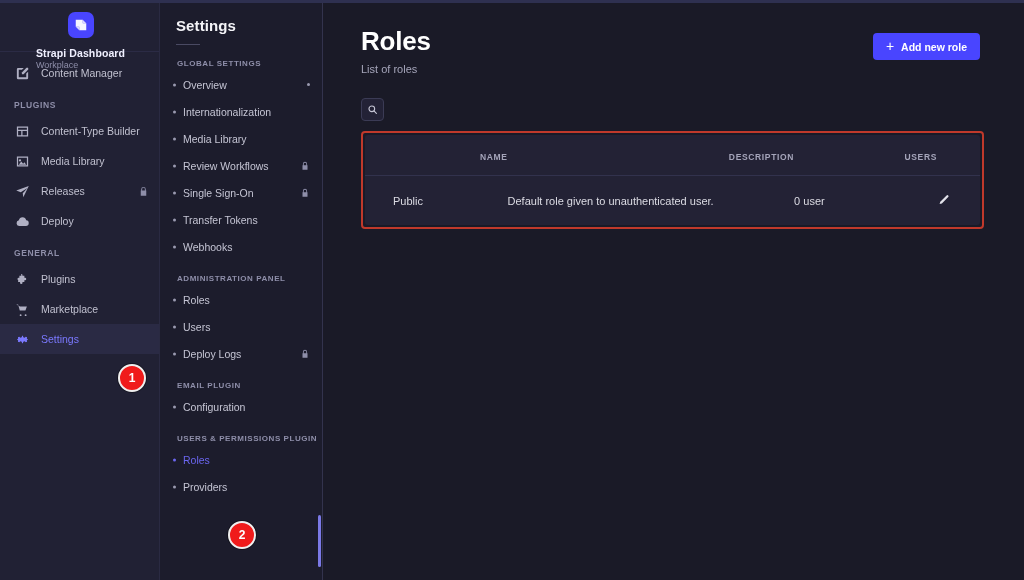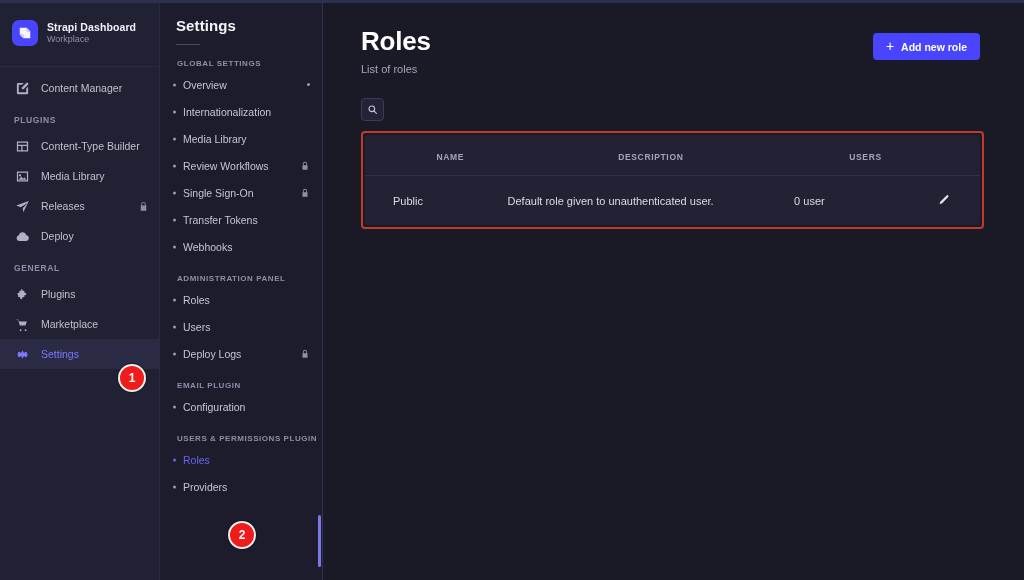--- a/index.html
+++ b/index.html
@@ -23,21 +23,22 @@
     border-right: 1px solid #2a2a42;
     display: flex; flex-direction: column;
     flex: 0 0 160px;
     position: relative;
   }
   .brand {
     display: flex; align-items: center;
     gap: 9px;
     padding: 12px 10px 13px 12px;
     border-bottom: 1px solid #2b2b45;
-    height: 67px;
+    height: 52px;
+    flex-direction: column;
   }
   .brand-logo {
     width: 26px; height: 26px;
     border-radius: 7px;
     background: #4945ff;
     display: flex; align-items: center; justify-content: center;
     flex: 0 0 26px;
   }
   .brand-text { display: flex; flex-direction: column; line-height: 1.15; }
   .brand-title { font-size: 10.5px; font-weight: bold; color: #f0f0ff; letter-spacing: .1px; }
@@ -157,21 +158,21 @@
     border-radius: 4px;
     padding: 2px;
   }
   .table-card {
     background: #232235;
     border-radius: 3px;
     overflow: hidden;
   }
   table { width: 100%; border-collapse: collapse; }
   thead th {
-    text-align: center;
+    text-align: right;
     font-size: 8.5px; font-weight: bold; color: #a5a5ba;
     letter-spacing: .65px; text-transform: uppercase;
     padding: 17px 0 13px 0;
     border-bottom: 1px solid #32324d;
   }
   tbody td {
     font-size: 11px; color: #dcdce4;
     padding: 17px 0 17px 0;
     border-bottom: 1px solid #32324d;
   }

